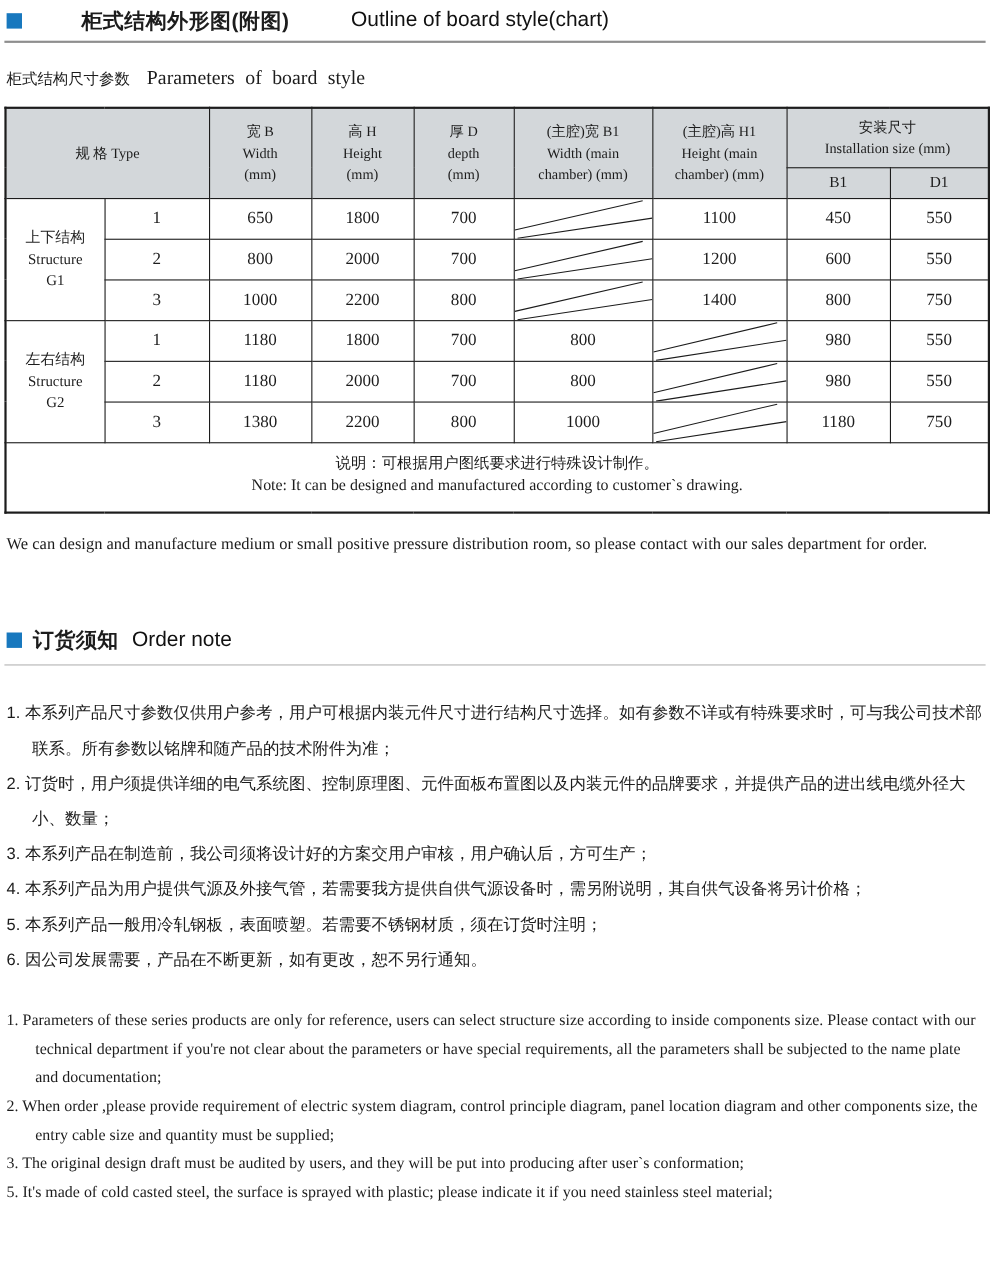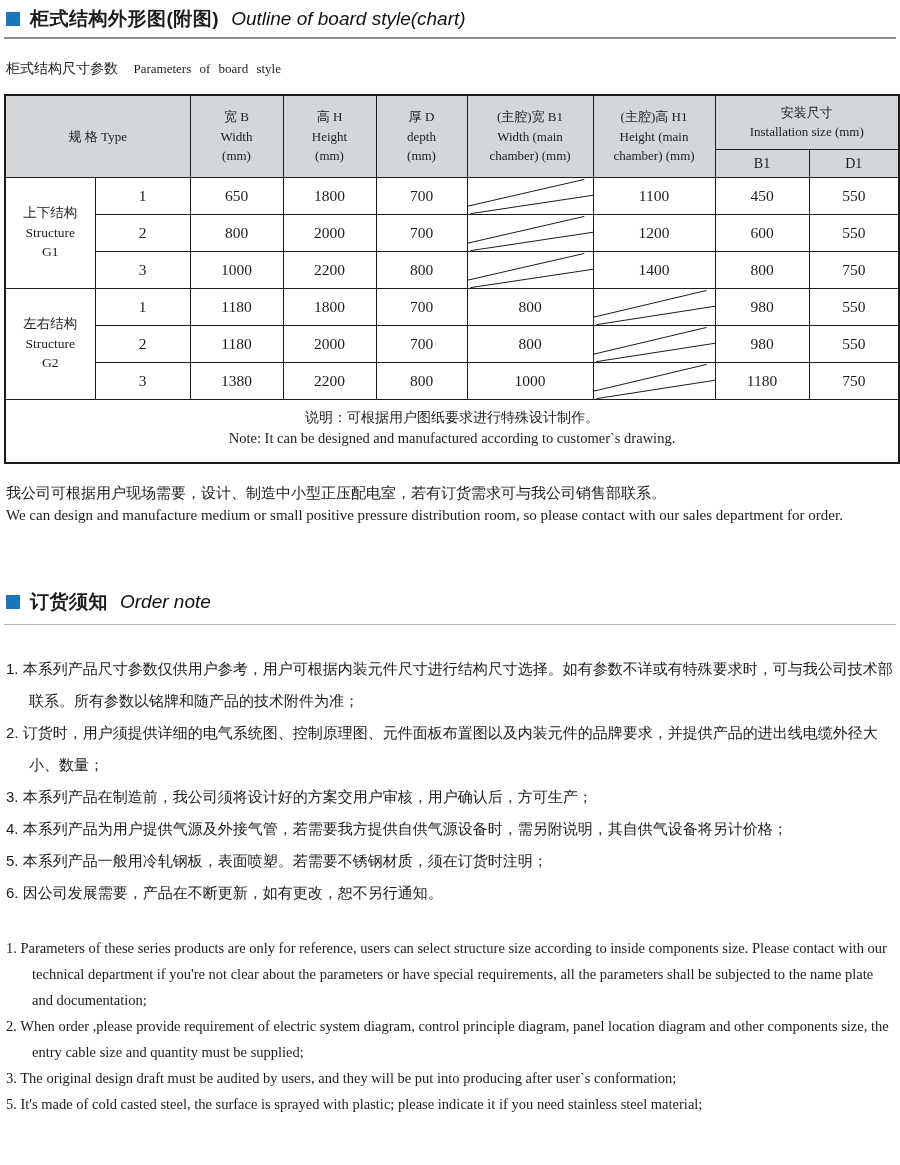--- a/index.html
+++ b/index.html
@@ -10,36 +10,36 @@
     background: #fff; color: var(--ink);
     font-family: "Liberation Serif", "DejaVu Serif", serif;
   }
   .page { padding: 0 4px; }
 
   
   .sec-title {
     display: flex; align-items: center;
     padding: 6px 0 5px 2px;
   }
-  .sec-title.first { border-bottom: 2px solid var(--rule); }
+  .sec-title.first { border-bottom: 2px solid var(--rule); gap: 44px; }
   .sec-title.second { border-bottom: 1px solid #b3b3b3; margin-top: 56px; padding-bottom: 9px; text-align: right; }
   .bullet { width: 14px; height: 14px; background: var(--accent); flex: 0 0 auto; }
   .t-cn {
     margin-left: 10px; font-family: "Liberation Sans", "DejaVu Sans", sans-serif;
     font-size: 19px; font-weight: bold; letter-spacing: .5px;
   }
   .t-en {
     margin-left: 12px; font-family: "Liberation Sans", "DejaVu Sans", sans-serif;
-    font-size: 19px; font-weight: normal; color: #111; font-style: italic;
+    font-size: 19px; font-weight: normal; color: #111;
   }
 
   
   .subtitle { margin: 21px 0 0 2px; font-size: 14px; }
   .subtitle .s-cn { font-family: "Liberation Sans", "DejaVu Sans", sans-serif; }
-  .subtitle .s-en { margin-left: 12px; font-size: 13px; word-spacing: 5px; }
+  .subtitle .s-en { margin-left: 12px; font-size: 18px; word-spacing: 5px; }
 
   
   table.spec {
     width: 894px; margin-top: 16px;
     border-collapse: collapse; table-layout: fixed;
     border: 2px solid var(--ink);
   }
   .spec th, .spec td {
     border: 1px solid var(--ink);
     text-align: center; vertical-align: middle;
@@ -235,21 +235,20 @@
       <tr>
         <td class="note-cell" colspan="9">
           <div class="note-cn">说明：可根据用户图纸要求进行特殊设计制作。</div>
           <div class="note-en">Note: It can be designed and manufactured according to customer`s drawing.</div>
         </td>
       </tr>
     </tbody>
   </table>
 
   <div class="para">
-    <div class="para-cn">我公司可根据用户现场需要，设计、制造中小型正压配电室，若有订货需求可与我公司销售部联系。</div>
     <div class="para-en">We can design and manufacture medium or small positive pressure distribution room, so please contact with our sales department for order.</div>
   </div>
 
   <div class="sec-title second">
     <span class="bullet"></span>
     <span class="t-cn">订货须知</span>
     <span class="t-en">Order note</span>
   </div>
 
   <div class="cn-list">

